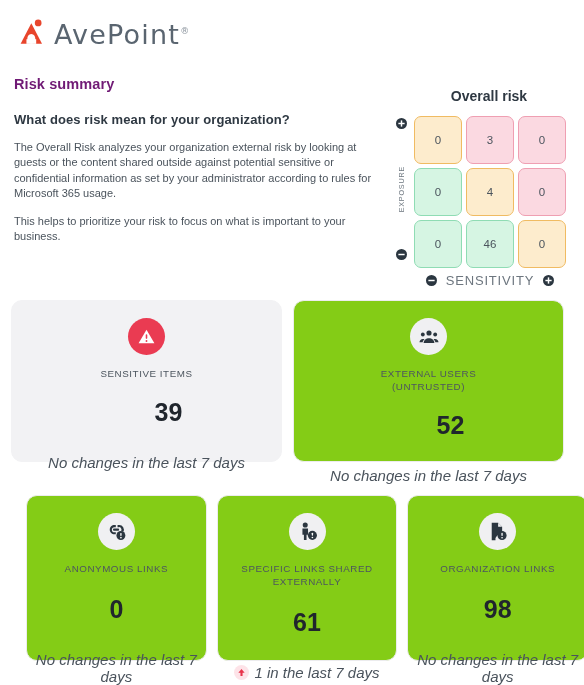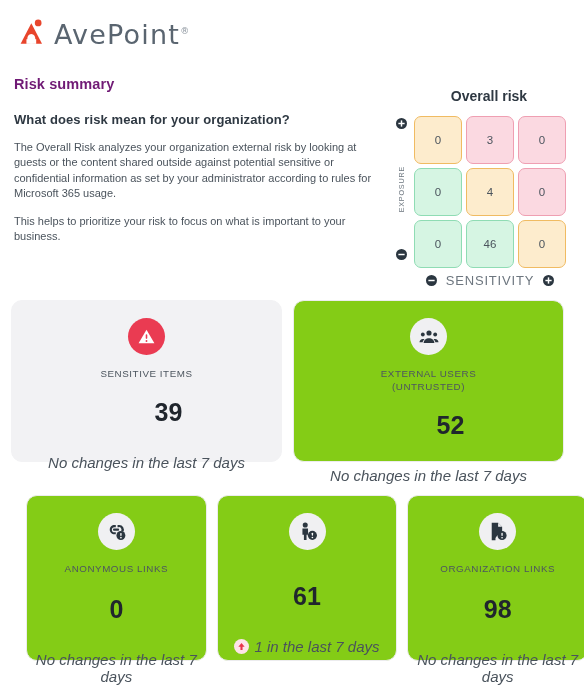--- a/index.html
+++ b/index.html
@@ -335,20 +335,21 @@
       <div class="card">
         <div class="card-icon-circle">
           <svg viewBox="0 0 24 24" width="21" height="21" fill="#2b3640">
             <circle cx="9.4" cy="4.6" r="2.9"></circle>
             <path d="M6.2 8.6h6.4v7.1h-1.7v6.1H7.9v-6.1H6.2z"></path>
             <circle cx="17.6" cy="16.4" r="5.2"></circle>
             <rect x="16.85" y="13.3" width="1.5" height="3.5" rx=".7" fill="#ffffff"></rect>
             <circle cx="17.6" cy="18.9" r=".95" fill="#ffffff"></circle>
           </svg>
         </div>
+        <div class="card-label">SPECIFIC LINKS SHARED EXTERNALLY</div>
         <div class="card-value">61</div>
         <div class="card-delta">
           <span class="delta-arrow">
             <svg viewBox="0 0 12 12" width="9" height="9" fill="#E8334A">
               <path d="M6 1.2 L10.2 6.2 H7.4 V10.8 H4.6 V6.2 H1.8 Z"></path>
             </svg>
           </span>
           <span>1 in the last 7 days</span>
         </div>
       </div>

